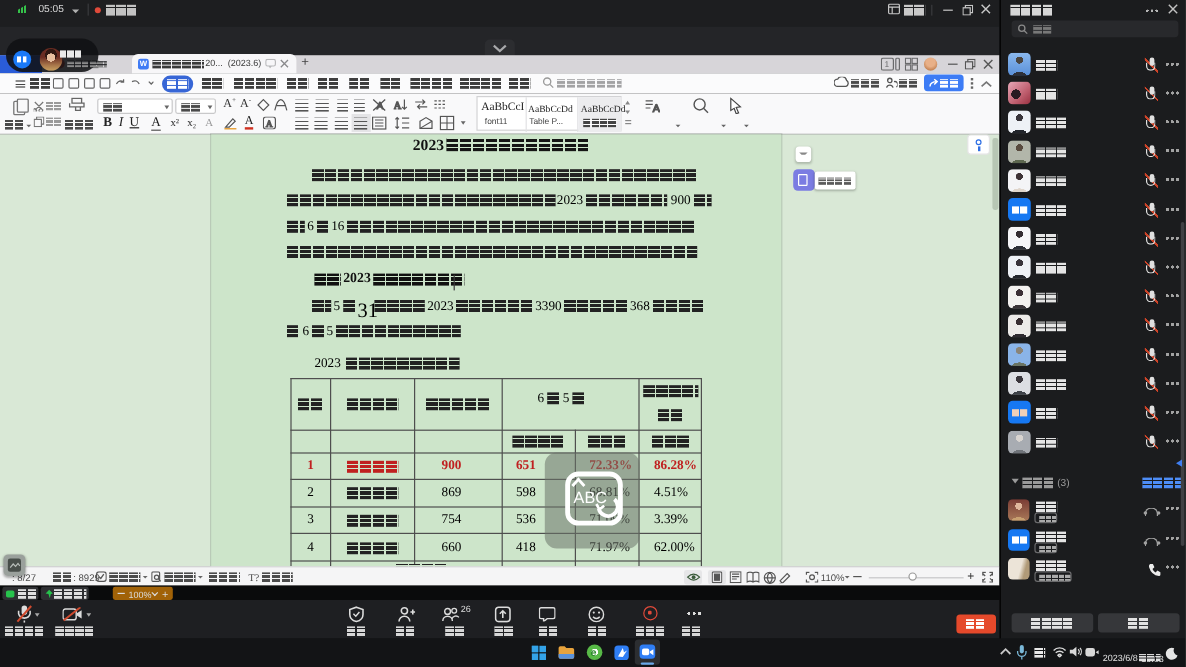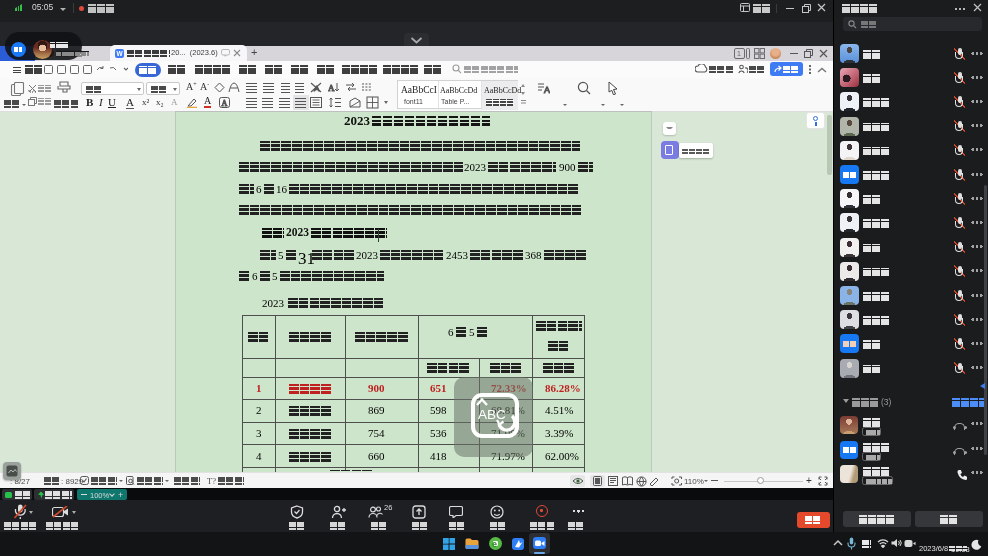--- a/index.html
+++ b/index.html
@@ -299,21 +299,21 @@
  <i class="zh c11 a" style="left:135px;top:116px;width:76px;--c:#111"></i>
  <div class="a" style="left:202px;top:117px;width:1.2px;height:13px;background:#3a3a3a"></div>
 
  <i class="zh c11 a" style="left:84px;top:138px;width:16px"></i>
  <span class="a" style="left:102px;top:137px;font-size:11px">5</span>
  <i class="zh c11 a" style="left:110px;top:138px;width:10px"></i>
  <span class="a" style="left:122px;top:137px;font-size:17px">31</span>
  <i class="zh c11 a" style="left:136px;top:138px;width:42px"></i>
  <span class="a" style="left:180px;top:137px;font-size:11px">2023</span>
  <i class="zh c11 a" style="left:204px;top:138px;width:64px"></i>
- <span class="a" style="left:270px;top:137px;font-size:11px">2453</span>
+ <span class="a" style="left:270px;top:137px;font-size:11px">3390</span>
  <i class="zh c11 a" style="left:294px;top:138px;width:53px"></i>
  <span class="a" style="left:349px;top:137px;font-size:11px">368</span>
  <i class="zh c11 a" style="left:368px;top:138px;width:42px"></i>
  <i class="zh c11 a" style="left:63px;top:159px;width:11px"></i>
  <span class="a" style="left:76px;top:158px;font-size:11px">6</span>
  <i class="zh c11 a" style="left:84px;top:159px;width:10px"></i>
  <span class="a" style="left:96px;top:158px;font-size:11px">5</span>
  <i class="zh c11 a" style="left:104px;top:159px;width:104px"></i>
 
  <span class="a" style="left:86px;top:185px;font-size:11px">2023</span>
@@ -466,21 +466,21 @@
  <div class="a" style="left:2px;top:1px;width:30px;height:11px;background:#2e2f32;border-radius:2px">
   <div class="a" style="left:3px;top:2.5px;width:7px;height:6px;background:#27c24c;border-radius:1.5px"></div>
   <i class="zh c8 a" style="left:13px;top:2px;width:15px;--c:#e0e0e0"></i>
       </div>
  <div class="a" style="left:34px;top:1px;width:40px;height:11px;background:#2e2f32;border-radius:2px">
   <svg class="a" style="left:2.5px;top:2px" width="8" height="8">
           <path d="M4 0.5 l3 3 l-1.6 .4 l-1 3.6 l-1 -3.6 L1 3.5 z" fill="#27c24c"></path>
         </svg>
   <i class="zh c8 a" style="left:11px;top:2px;width:27px;--c:#e0e0e0"></i>
       </div>
- <div class="a" style="left:77px;top:1px;width:50px;height:11px;background:#0f766e;border-radius:2px;color:#dadada">
+ <div class="a" style="left:94px;top:1px;width:50px;height:11px;background:#a16207;border-radius:2px;color:#dadada">
   <div class="a" style="left:4px;top:5px;width:6px;height:1.3px;background:#dadada"></div>
   <span class="a" style="left:13px;top:1.5px;font-size:7.5px">100%</span>
   <div class="a" style="left:33px;top:3px;width:4px;height:4px;border-left:1.2px solid #dadada;border-bottom:1.2px solid #dadada;transform:rotate(-45deg)"></div>
   <span class="a" style="left:41px;top:0.5px;font-size:9px">+</span>
       </div>
 </div>
 <div class="a" id="meetbar" style="left:0;top:500px;width:833px;height:32px;background:#1e1f22;--bg:#1e1f22;--c:#d6d6d6">
  <svg class="a" style="left:13px;top:4px" width="14" height="15">
         <rect x="5" y="0.5" width="4.6" height="8" rx="2.3" fill="#dcdcdc"></rect>
         <path d="M2.5 5 v2.5 a5 5 0 0 0 9.6 0 V5 M7.3 13 v2" fill="none" stroke="#dcdcdc" stroke-width="1.3"></path>

